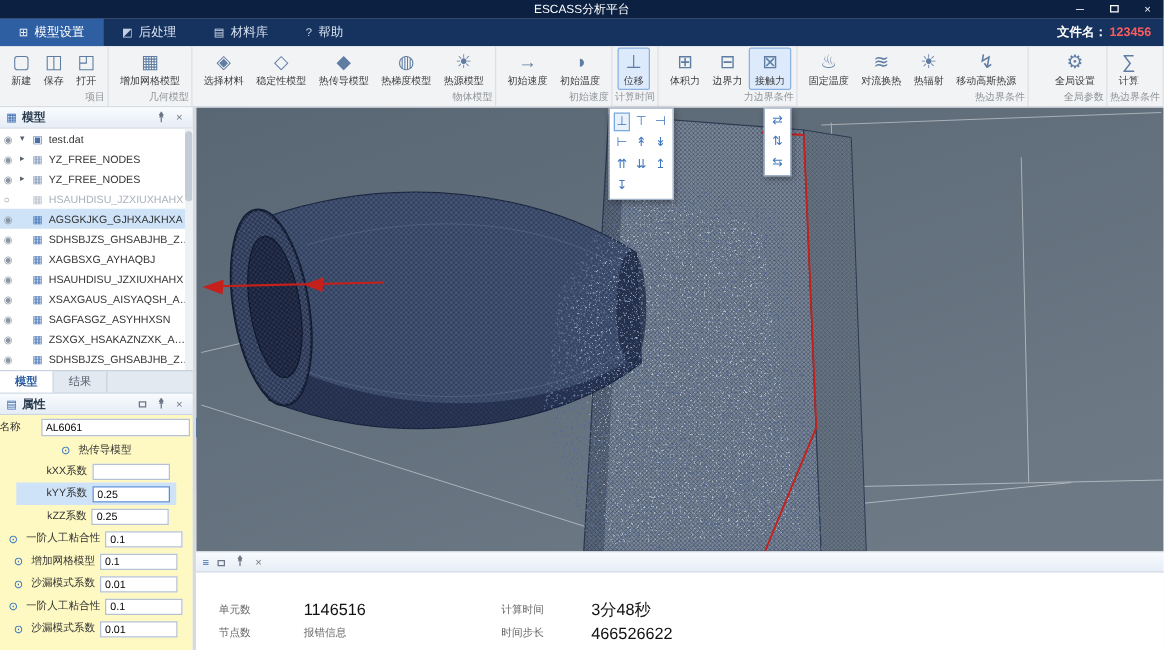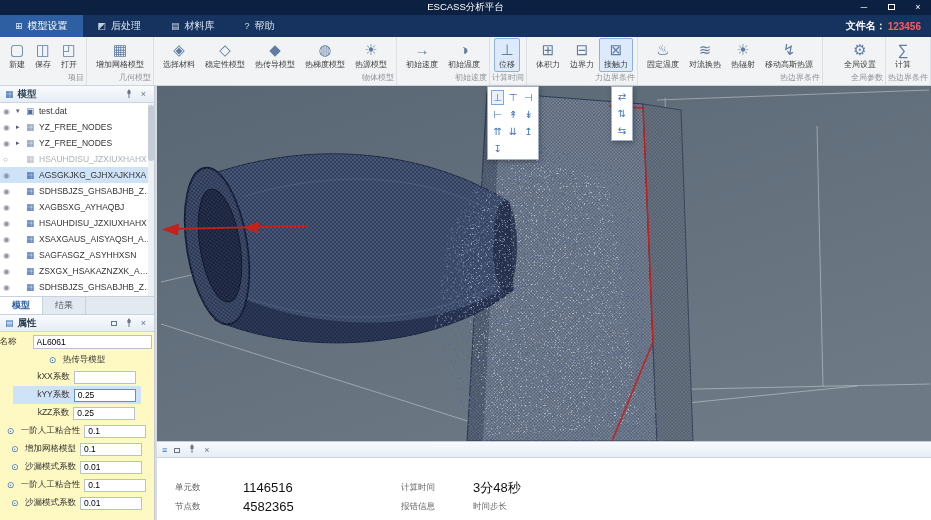--- a/index.html
+++ b/index.html
@@ -521,21 +521,20 @@
             <line x1="4" y1="5" x2="4" y2="9" stroke="#6b7684" stroke-width="1"></line>
           </svg></span>
       <span class="hic">×</span>
     </div>
     <div class="infogrid">
       <span class="ilabel">单元数</span>
       <span class="ivalue">1146516</span>
       <span class="ilabel">计算时间</span>
       <span class="ivalue">3分48秒</span>
       <span class="ilabel">节点数</span>
-      <span class="ivalue">4582365</span>
       <span class="ilabel">报错信息</span>
       <span class="ilabel">时间步长</span>
       <span class="ivalue">466526622</span>
       <span class="ilabel">结果文件</span>
     </div>
   </div>
 
   <div class="dropdown" id="dd-disp">
     <span class="ddi sel">⊥</span>
     <span class="ddi">⊤</span>

